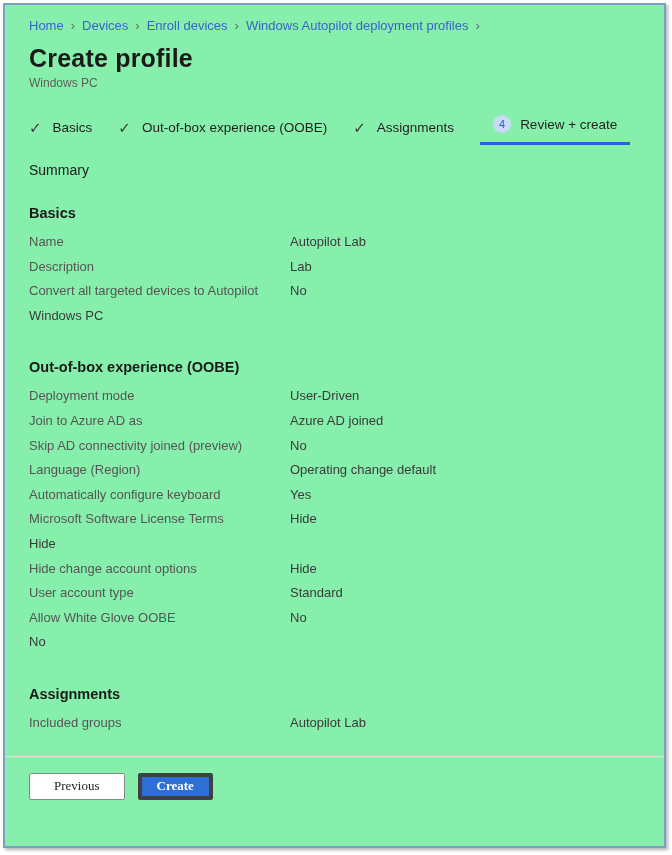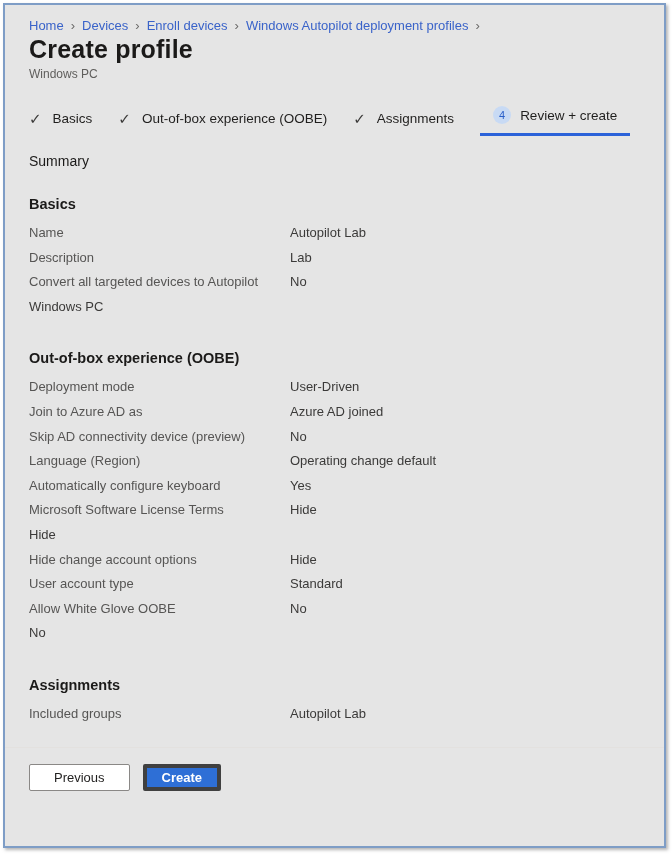--- a/index.html
+++ b/index.html
@@ -5,34 +5,34 @@
   * { box-sizing: border-box; margin: 0; padding: 0; }
   html, body {
     width: 672px; height: 855px; overflow: hidden;
     background: #ffffff;
     font-family: "Liberation Sans", "DejaVu Sans", sans-serif;
     -webkit-font-smoothing: antialiased;
   }
   .frame {
     position: absolute; left: 3px; top: 3px;
     width: 663px; height: 845px;
-    background: #e5e5e5;
+    background: #86efac;
     border: 2px solid #7e9dc6;
     box-shadow: 2px 2px 3px rgba(110,110,110,.5);
     overflow: hidden;
   }
   .content { padding: 12px 20px 0 24px; }
 
   
   .breadcrumb { font-size: 13px; line-height: 18px; white-space: nowrap; }
   .crumb-link { color: #3a63c9; text-decoration: none; cursor: pointer; }
   .crumb-sep { color: #6b6a69; margin: 0 7px; font-size: 13px; }
 
   
-  .page-title { font-size: 25px; font-weight: 700; color: #1b1a19; letter-spacing: .2px; }
+  .page-title { font-size: 25px; font-weight: 700; color: #1b1a19; margin-top: 9px; letter-spacing: .2px; }
   .page-subtitle { font-size: 12px; color: #5f5e5c; margin-top: 3px; }
 
   
   .tabs { display: flex; align-items: flex-end; margin-top: 25px; }
   .tab { display: flex; align-items: center; padding-bottom: 9px; margin-right: 26px; cursor: pointer; }
   .tab-check { color: #3b3a39; font-size: 15px; font-weight: 600; margin-right: 11px; line-height: 1; }
   .tab-label { font-size: 13.5px; color: #201f1e; line-height: 17px; }
   .tab.active { border-bottom: 3px solid #2b62d9; padding-left: 13px; padding-right: 13px; margin-right: 0; }
   .step-badge {
     width: 18px; height: 18px; border-radius: 50%;
@@ -44,21 +44,21 @@
   
   .summary-heading { margin-top: 17px; font-size: 14px; font-weight: 400; color: #1b1a19; }
   .section { margin-top: 27px; }
   .section-heading { font-size: 14.5px; font-weight: 700; color: #1b1a19; margin-bottom: 13px; }
   .row { display: flex; height: 24.6px; align-items: flex-start; }
   .row-label { width: 261px; flex: 0 0 261px; font-size: 13px; color: #565554; }
   .row-value { font-size: 13px; color: #3b3a39; }
 
   
   .footer-divider { border: 0; border-top: 1px solid #e3e1df; margin-top: 16px; }
-  .footer { display: flex; align-items: flex-end; padding: 16px 24px 0; }
+  .footer { display: flex; align-items: flex-end; padding: 16px 24px 0; font-family: Liberation Serif, serif; }
   .btn { font-family: inherit; font-size: 13px; height: 27px; border-radius: 2px; cursor: pointer; }
   .btn-previous {
     background: #ffffff; border: 1px solid #8a8886; color: #201f1e;
     padding: 0 24px; margin-right: 13px;
   }
   .btn-create {
     background: #2e6fd6; border: 4px solid #404040; color: #ffffff;
     font-weight: 700; padding: 0 15px;
   }
 </style>
@@ -119,21 +119,21 @@
       <div class="section-heading">Out-of-box experience (OOBE)</div>
       <div class="row">
         <span class="row-label">Deployment mode</span>
         <span class="row-value">User-Driven</span>
       </div>
       <div class="row">
         <span class="row-label">Join to Azure AD as</span>
         <span class="row-value">Azure AD joined</span>
       </div>
       <div class="row">
-        <span class="row-label">Skip AD connectivity device (preview)</span>
+        <span class="row-label">Skip AD connectivity joined (preview)</span>
         <span class="row-value">No</span>
       </div>
       <div class="row">
         <span class="row-label">Language (Region)</span>
         <span class="row-value">Operating change default</span>
       </div>
       <div class="row">
         <span class="row-label">Automatically configure keyboard</span>
         <span class="row-value">Yes</span>
       </div>

